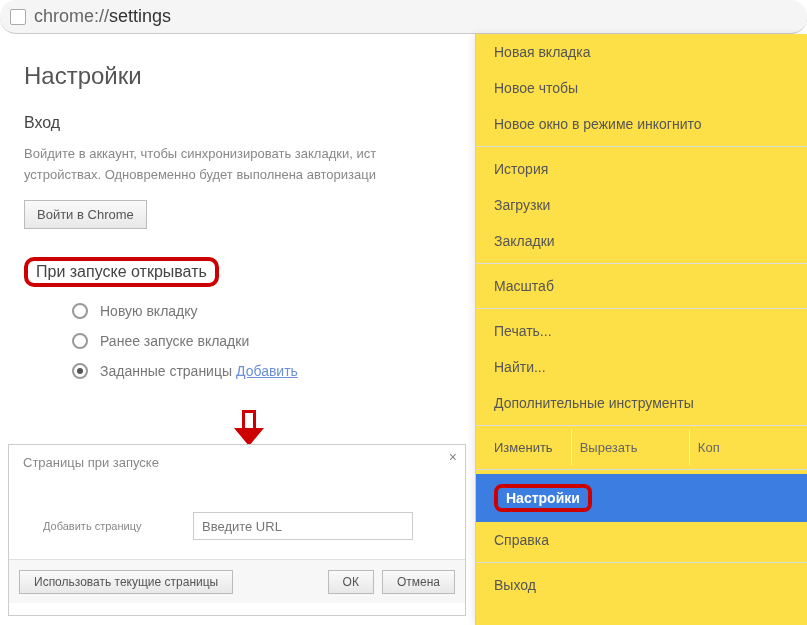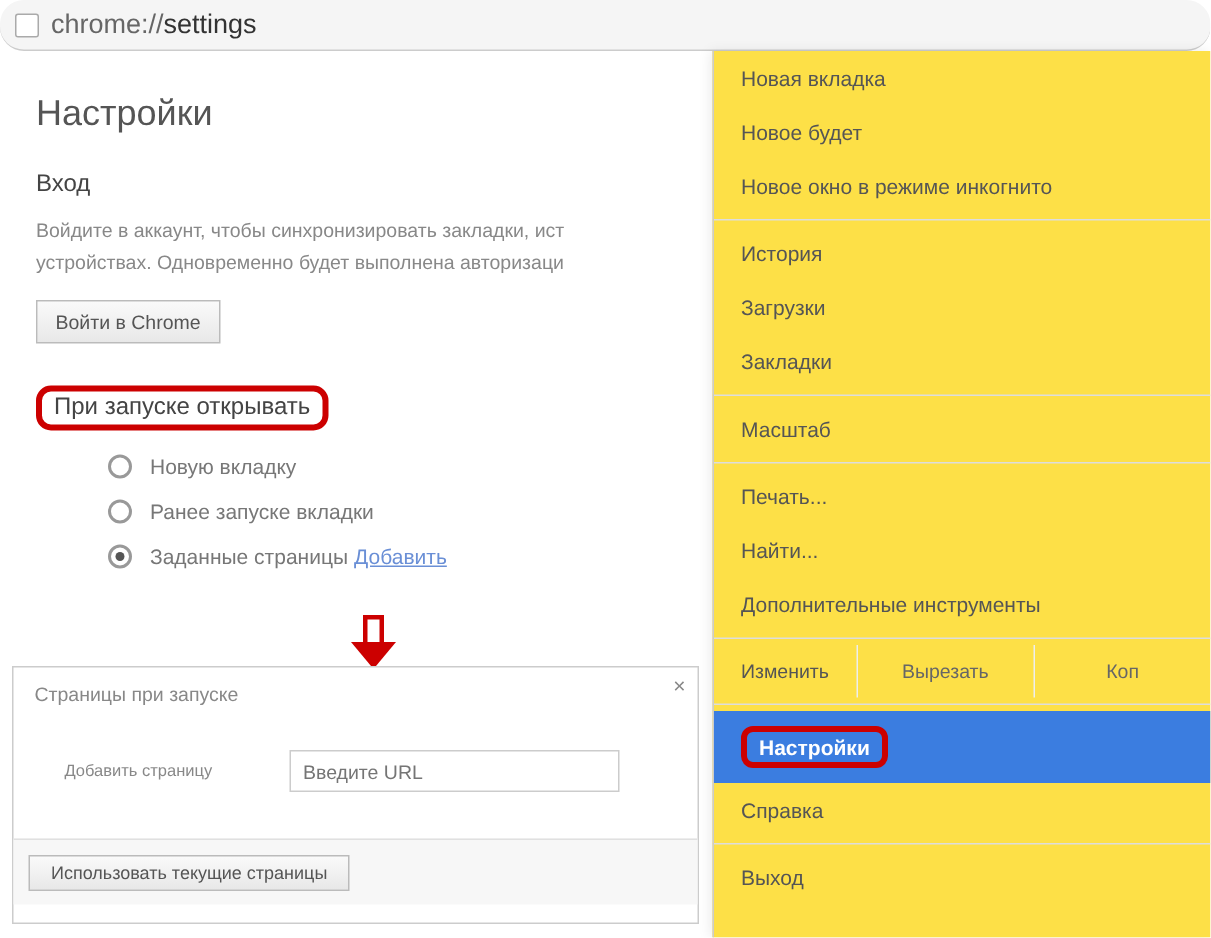--- a/index.html
+++ b/index.html
@@ -85,21 +85,21 @@
   position: absolute;
   left: 8px; top: 444px;
   width: 458px; height: 172px;
   border: 1px solid #ccc;
   background: #fff;
   padding: 10px 14px 12px;
 }
 .dialog .close {
   position:absolute; right:8px; top:4px; color:#888; cursor:pointer; font-size:14px;
 }
-.dialog-title { color:#888; font-size:13px; margin-bottom: 30px;}
+.dialog-title { color:#888; font-size:13px; margin-bottom: 42px;}
 .dialog-row { display:flex; align-items:center; margin-left:20px;}
 .dialog-label { width: 150px; color:#888; font-size:11px;}
 .dialog-input {
   flex:1; height:28px; border:1px solid #ccc; padding:0 8px; color:#bbb; font-size:13px;
   max-width: 220px;
 }
 .dialog-footer {
   position:absolute; left:0; right:0; bottom:12px; height:44px;
   border-top:1px solid #e0e0e0; background:#f7f7f7;
   display:flex; align-items:center; justify-content:space-between; padding:0 10px;
@@ -112,21 +112,21 @@
   border-left:1px solid #ccc; background:#fde047;
   box-shadow:-2px 0 8px rgba(0,0,0,0.08);
 }
 .menu-item {
   padding: 10px 18px; color:#555; font-size:14px; cursor:pointer;
 }
 .menu-sep { height:1px; background:#ddd; margin:4px 0;}
 .menu-edit-row { display:flex; align-items:center;}
 .menu-edit-row .lbl { padding:10px 18px; color:#555;}
 .menu-edit-row .actions { display:flex; flex:1;}
-.menu-edit-row .act { flex:1; text-align:center; padding:10px 8px; color:#666; border-left:1px solid #eee;}
+.menu-edit-row .act { flex:1; text-align:left; padding:10px 8px; color:#666; border-left:1px solid #eee;}
 .menu-highlight {
   background:#3b7de0; color:#fff;
 }
 .menu-highlight .inner {
   display:inline-block; border:4px solid #c00; border-radius:8px; padding:2px 8px;
   color:#fff; font-weight:bold;
 }
 </style>
 </head>
 <body>
@@ -174,26 +174,30 @@
 
 <div class="dialog">
   <span class="close">×</span>
   <div class="dialog-title">Страницы при запуске</div>
   <div class="dialog-row">
     <span class="dialog-label">Добавить страницу</span>
     <input class="dialog-input" placeholder="Введите URL" style="">
   </div>
   <div class="dialog-footer">
     <button class="btn small-btn">Использовать текущие страницы</button>
+    <div class="right">
+      <button class="btn small-btn">ОК</button>
+      <button class="btn small-btn">Отмена</button>
+    </div>
   </div>
 </div>
 
 <div class="menu">
   <div class="menu-item">Новая вкладка</div>
-  <div class="menu-item">Новое будет</div>
+  <div class="menu-item">Новое чтобы</div>
   <div class="menu-item">Новое окно в режиме инкогнито</div>
   <div class="menu-sep"></div>
   <div class="menu-item">История</div>
   <div class="menu-item">Загрузки</div>
   <div class="menu-item">Закладки</div>
   <div class="menu-sep"></div>
   <div class="menu-item">Масштаб</div>
   <div class="menu-sep"></div>
   <div class="menu-item">Печать...</div>
   <div class="menu-item">Найти...</div>

